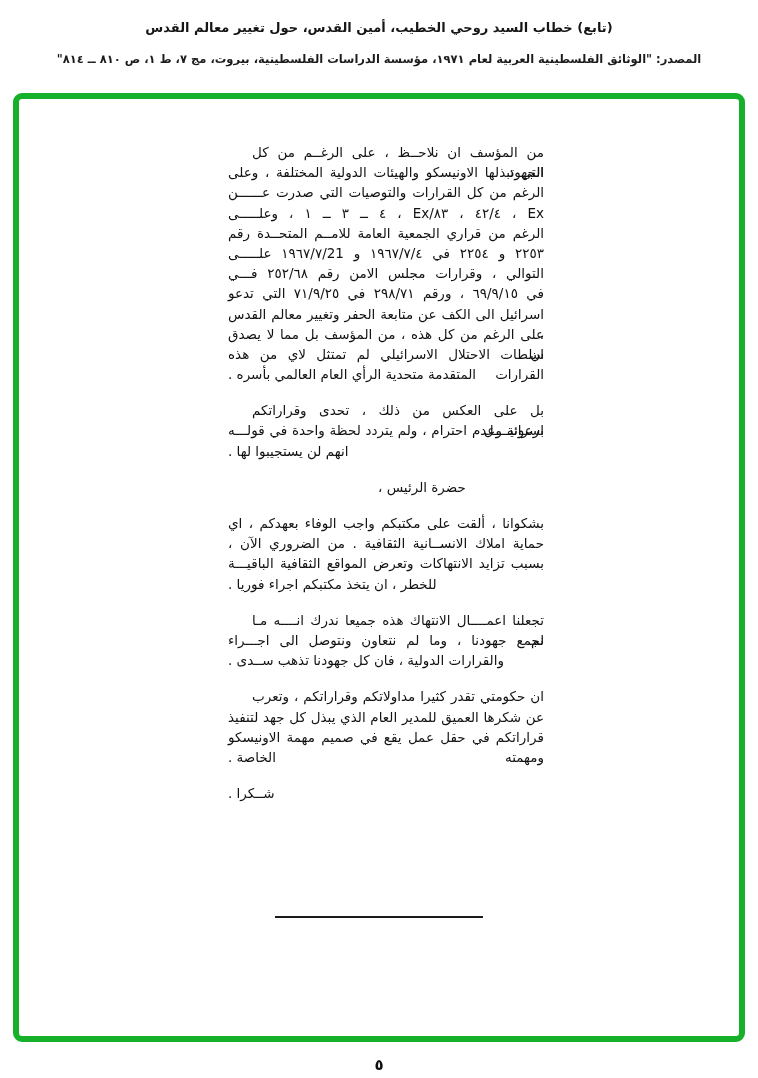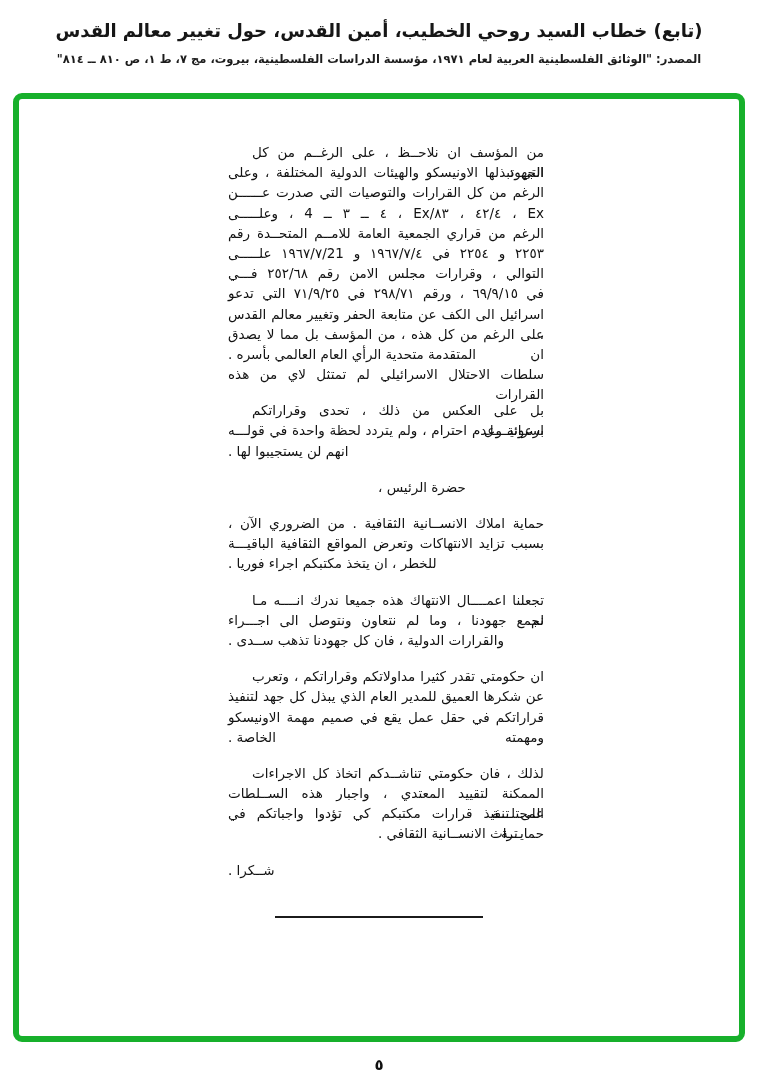--- a/index.html
+++ b/index.html
@@ -2,21 +2,21 @@
 <html lang="ar"><head>
 <meta charset="utf-8">
 <style>
   html,body{margin:0;padding:0;background:#ffffff;}
   .page{
     position:relative;width:758px;height:1078px;background:#ffffff;
     font-family:"DejaVu Sans",sans-serif;color:#161616;overflow:hidden;
   }
   .header-title{
     position:absolute;top:20px;left:0;right:0;text-align:center;
-    direction:rtl;font-weight:bold;font-size:18px;letter-spacing:0;
+    direction:rtl;font-weight:bold;font-size:13px;letter-spacing:0;
   }
   .header-source{
     position:absolute;top:52px;left:0;right:0;text-align:center;
     direction:rtl;font-weight:bold;font-size:11.5px;color:#1c1c1c;
   }
   .frame{
     position:absolute;left:13px;top:93px;width:732px;height:949px;
     box-sizing:border-box;border-radius:9px;background:transparent;
   }
   .body-text{
@@ -49,61 +49,56 @@
 
   <div class="header-source">المصدر: "الوثائق الفلسطينية العربية لعام ١٩٧١، مؤسسة الدراسات الفلسطينية، بيروت، مج ٧، ط ١، ص ٨١٠ ــ ٨١٤"</div>
 
   <div class="frame" style="border: 6px solid rgb(23, 176, 43);"></div>
 
   <div class="body-text">
       <div class="para">
         <div class="ln first">من المؤسف ان نلاحــظ ، على الرغــم من كل الجهود</div>
         <div class="ln full">التي تبذلها الاونيسكو والهيئات الدولية المختلفة ، وعلى</div>
         <div class="ln full">الرغم من كل القرارات والتوصيات التي صدرت عــــــن</div>
-        <div class="ln full">Ex ، ٤٢/٤ ، ٨٣/Ex ، ٤ ــ ٣ ــ 4 ، وعلـــــى</div>
+        <div class="ln full">Ex ، ٤٢/٤ ، ٨٣/Ex ، ٤ ــ ٣ ــ ١ ، وعلـــــى</div>
         <div class="ln full">الرغم من قراري الجمعية العامة للامــم المتحــدة رقم</div>
         <div class="ln full">٢٢٥٣ و ٢٢٥٤ في ١٩٦٧/٧/٤ و ١٩٦٧/٧/21 علـــــى</div>
         <div class="ln full">التوالي ، وقرارات مجلس الامن رقم ٢٥٢/٦٨ فـــي</div>
         <div class="ln full">في ٦٩/٩/١٥ ، ورقم ٢٩٨/٧١ في ٧١/٩/٢٥ التي تدعو</div>
         <div class="ln full">اسرائيل الى الكف عن متابعة الحفر وتغيير معالم القدس ،</div>
         <div class="ln full">على الرغم من كل هذه ، من المؤسف بل مما لا يصدق ان</div>
+        <div class="ln full">سلطات الاحتلال الاسرائيلي لم تمتثل لاي من هذه القرارات</div>
         <div class="ln last">المتقدمة متحدية الرأي العام العالمي بأسره .</div>
-        <div class="ln full">سلطات الاحتلال الاسرائيلي لم تمتثل لاي من هذه القرارات</div>
       </div>
       <div class="para">
         <div class="ln first">بل على العكس من ذلك ، تحدى وقراراتكم اسرائيــــل</div>
         <div class="ln full">برعونة وعدم احترام ، ولم يتردد لحظة واحدة في قولـــه</div>
         <div class="ln last">انهم لن يستجيبوا لها .</div>
       </div>
       <div class="para">
         <div class="ln lastpad">حضرة الرئيس ،</div>
       </div>
       <div class="para">
+        <div class="ln full">بشكوانا ، ألقت على مكتبكم واجب الوفاء بعهدكم ، اي</div>
         <div class="ln full">حماية املاك الانســانية الثقافية . من الضروري الآن ،</div>
         <div class="ln full">بسبب تزايد الانتهاكات وتعرض المواقع الثقافية الباقيـــة</div>
         <div class="ln last">للخطر ، ان يتخذ مكتبكم اجراء فوريا .</div>
       </div>
       <div class="para">
         <div class="ln first">تجعلنا اعمــــال الانتهاك هذه جميعا ندرك انــــه مـا لم</div>
         <div class="ln full">نجمع جهودنا ، وما لم نتعاون ونتوصل الى اجـــراء</div>
         <div class="ln last">والقرارات الدولية ، فان كل جهودنا تذهب ســدى .</div>
       </div>
       <div class="para">
         <div class="ln first">ان حكومتي تقدر كثيرا مداولاتكم وقراراتكم ، وتعرب</div>
         <div class="ln full">عن شكرها العميق للمدير العام الذي يبذل كل جهد لتنفيذ</div>
         <div class="ln full">قراراتكم في حقل عمل يقع في صميم مهمة الاونيسكو ومهمته</div>
         <div class="ln last">الخاصة .</div>
       </div>
       <div class="para">
-        <div class="ln first">لذلك ، فان حكومتي تناشــدكم اتخاذ كل الاجراءات</div>
-        <div class="ln full">الممكنة لتقييد المعتدي ، واجبار هذه الســلطات المحتلـــة</div>
-        <div class="ln full">على تنفيذ قرارات مكتبكم كي تؤدوا واجباتكم في حمايـــة</div>
-        <div class="ln lastpad">تراث الانســانية الثقافي .</div>
-      </div>
-      <div class="para">
         <div class="ln last">شــكرا .</div>
       </div>
     </div>
 
   <div class="divider"></div>
 
   <div class="page-number">٥</div>
 
 </div>
 

